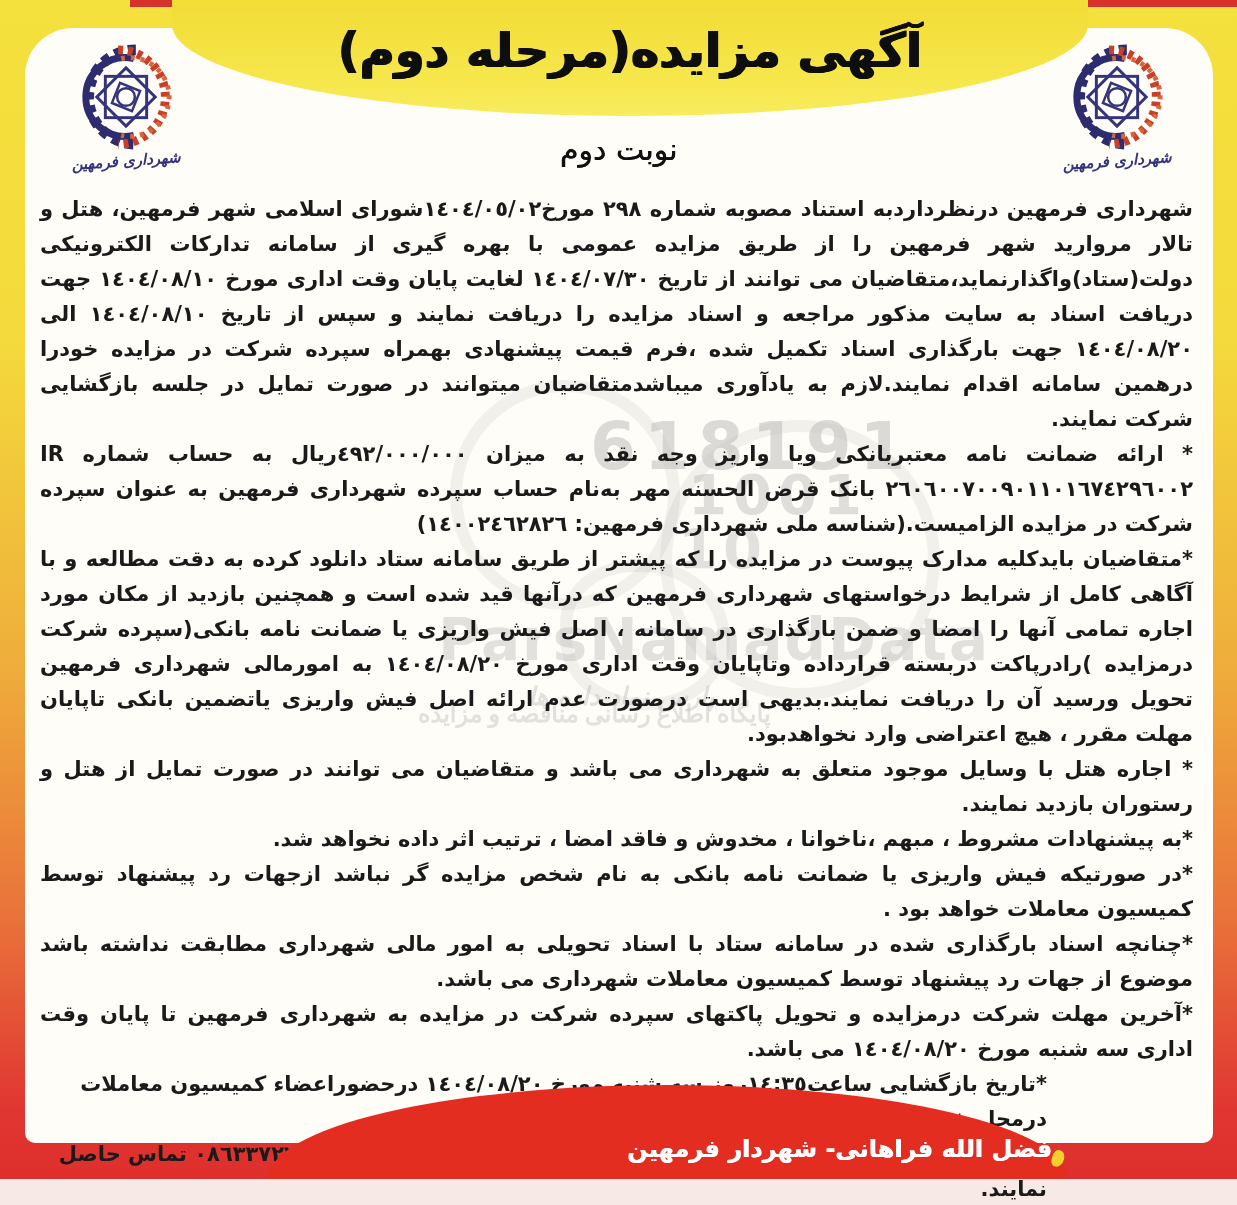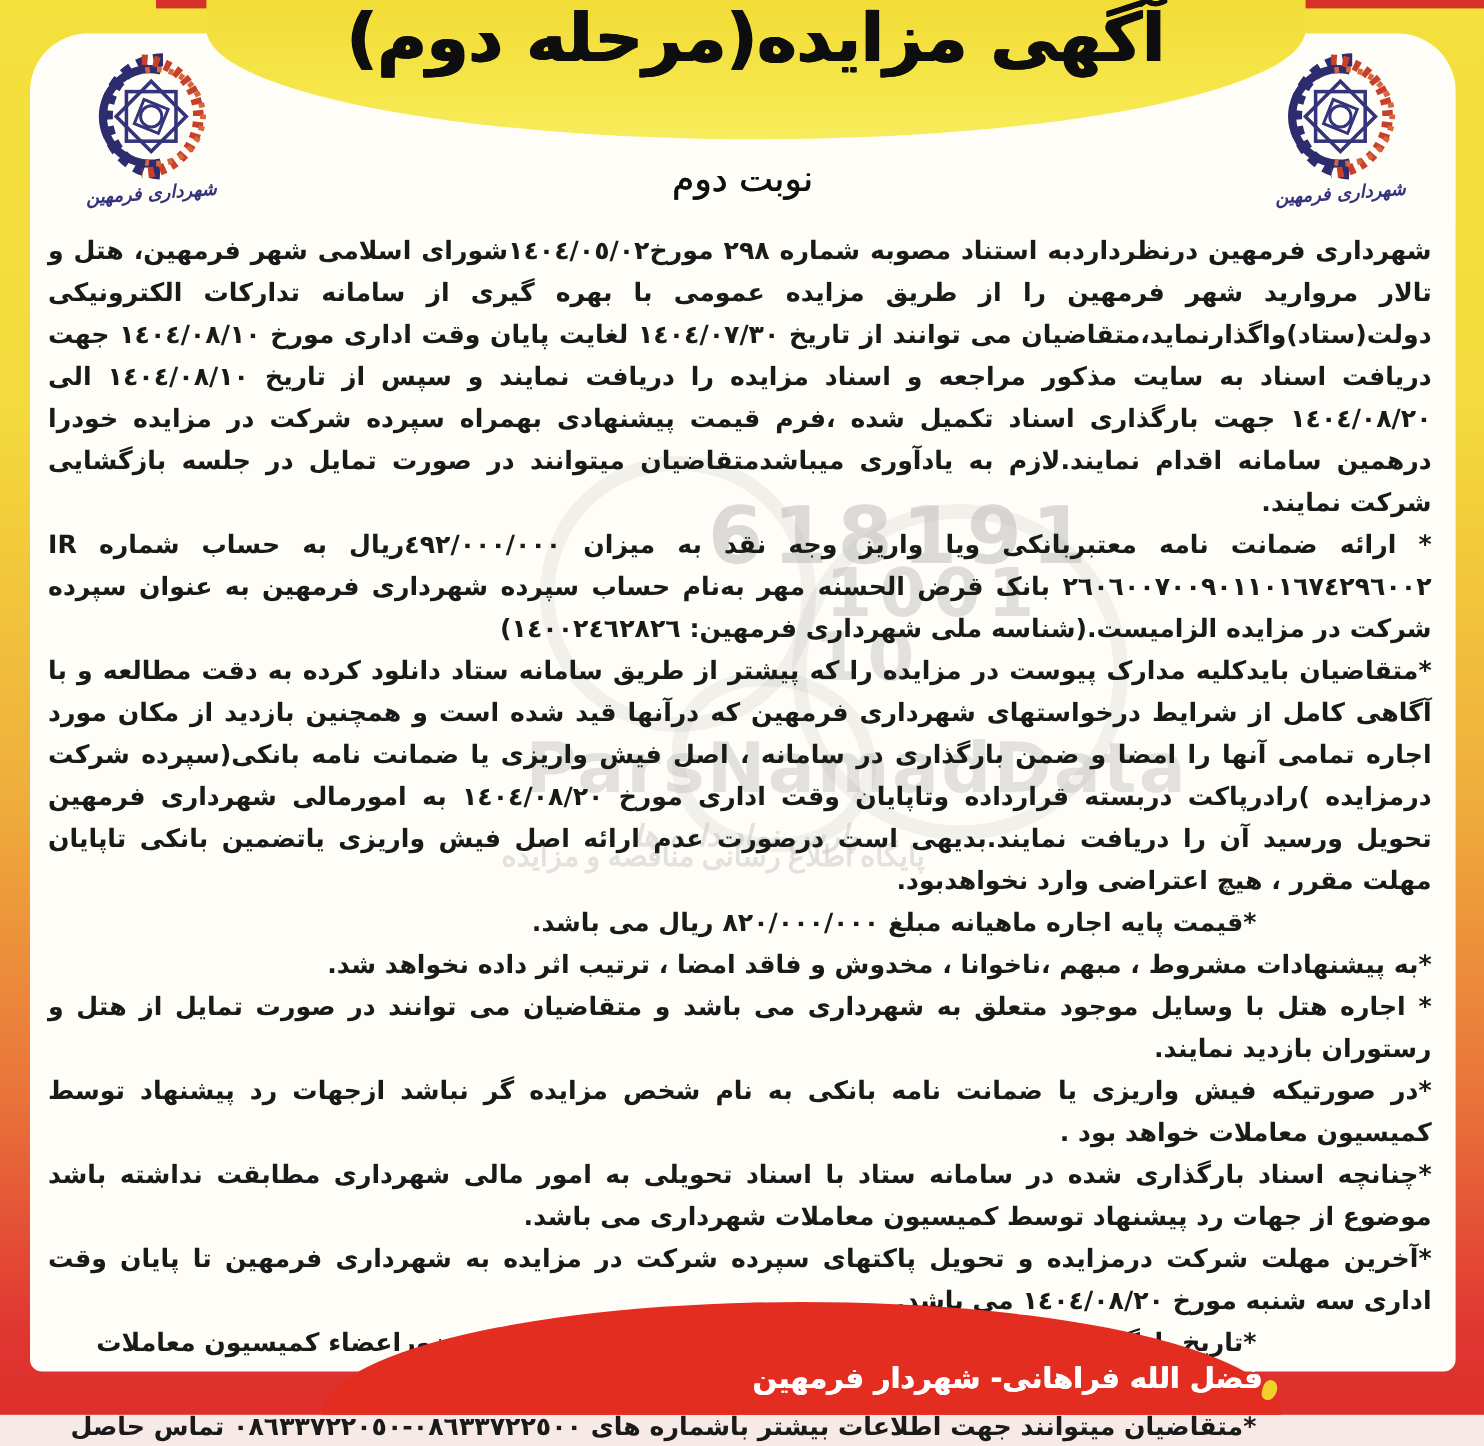--- a/index.html
+++ b/index.html
@@ -27,22 +27,23 @@
     background: #f7eae6;
   }
   .banner {
     position: absolute; left: 172px; top: 0; width: 916px; height: 116px;
     background: linear-gradient(180deg, #f2dc36 0%, #f6e74c 70%, #f7ec5e 100%);
     border-radius: 0 0 460px 460px / 0 0 92px 92px;
     z-index: 3;
   }
   .title {
     text-align: center;
+    padding-top: 22px;
     direction: rtl;
-    font-size: 56px;
+    font-size: 48px;
     font-weight: bold;
     color: #0e0e0e;
     text-shadow: 0.8px 0 0 #0e0e0e, -0.8px 0 0 #0e0e0e;
   }
   .subtitle {
     position: absolute; left: 0; right: 0; top: 132px;
     text-align: center; direction: rtl;
     font-size: 30px; font-weight: normal; color: #101010;
     text-shadow: 0.6px 0 0 #101010;
     z-index: 3;
@@ -151,23 +152,22 @@
         <circle cx="60" cy="60" r="9" stroke-width="2.5"></circle>
       </g>
     </svg>
     <div class="logo-caption">شهرداری فرمهین</div>
   </div>
 
   <div class="body">
     <p>شهرداری فرمهین درنظرداردبه استناد مصوبه شماره ٢٩٨ مورخ١٤٠٤/٠٥/٠٢شورای اسلامی شهر فرمهین، هتل و تالار مروارید شهر فرمهین را از طریق مزایده عمومی با بهره گیری از سامانه تدارکات الکترونیکی دولت(ستاد)واگذارنماید،متقاضیان می توانند از تاریخ ١٤٠٤/٠٧/٣٠ لغایت پایان وقت اداری مورخ ١٤٠٤/٠٨/١٠ جهت دریافت اسناد به سایت مذکور مراجعه و اسناد مزایده را دریافت نمایند و سپس از تاریخ ١٤٠٤/٠٨/١٠ الی ١٤٠٤/٠٨/٢٠ جهت بارگذاری اسناد تکمیل شده ،فرم قیمت پیشنهادی بهمراه سپرده شرکت در مزایده  خودرا درهمین سامانه اقدام نمایند.لازم به یادآوری میباشدمتقاضیان میتوانند در صورت تمایل در جلسه بازگشایی شرکت نمایند.</p>
     <p>* ارائه ضمانت نامه معتبربانکی ویا واریز وجه نقد به میزان ٤٩٢/٠٠٠/٠٠٠ریال به حساب شماره ⁦IR ٢٦٠٦٠٠٧٠٠٩٠١١٠١٦٧٤٢٩٦٠٠٢⁩ بانک قرض الحسنه مهر به‌نام حساب سپرده شهرداری فرمهین به عنوان سپرده شرکت در مزایده الزامیست.(شناسه ملی شهرداری فرمهین: ١٤٠٠٢٤٦٢٨٢٦)</p>
     <p>*متقاضیان بایدکلیه مدارک پیوست در مزایده را که پیشتر از طریق سامانه ستاد دانلود کرده به دقت مطالعه و با آگاهی کامل از شرایط درخواستهای شهرداری فرمهین که درآنها قید شده است و همچنین بازدید از مکان مورد اجاره تمامی آنها را امضا و ضمن بارگذاری در سامانه ، اصل فیش واریزی یا ضمانت نامه بانکی(سپرده شرکت درمزایده )رادرپاکت دربسته قرارداده وتاپایان وقت اداری مورخ ١٤٠٤/٠٨/٢٠ به امورمالی شهرداری فرمهین تحویل ورسید آن را دریافت  نمایند.بدیهی است درصورت عدم ارائه اصل فیش واریزی یاتضمین بانکی تاپایان مهلت مقرر ، هیچ اعتراضی وارد نخواهدبود.</p>
-    <p class="indent">*قیمت پایه اجاره ماهیانه مبلغ ٨٢٠/٠٠٠/٠٠٠ ریال می باشد.</p>
+    <p>* اجاره هتل با وسایل موجود متعلق به شهرداری می باشد و متقاضیان می توانند در صورت تمایل از هتل و رستوران بازدید نمایند.</p>
     <p>*به پیشنهادات مشروط ، مبهم ،ناخوانا ، مخدوش و فاقد امضا ، ترتیب اثر داده نخواهد شد.</p>
-    <p>* اجاره هتل با وسایل موجود متعلق به شهرداری می باشد و متقاضیان می توانند در صورت تمایل از هتل و رستوران بازدید نمایند.</p>
     <p>*در صورتیکه فیش واریزی یا ضمانت نامه بانکی به نام شخص مزایده گر نباشد ازجهات رد پیشنهاد توسط کمیسیون معاملات خواهد بود .</p>
     <p>*چنانچه اسناد بارگذاری شده در سامانه ستاد با اسناد تحویلی به امور مالی شهرداری مطابقت نداشته باشد موضوع از جهات رد پیشنهاد توسط کمیسیون معاملات شهرداری می باشد.</p>
     <p>*آخرین مهلت شرکت درمزایده و تحویل پاکتهای سپرده شرکت در مزایده به شهرداری فرمهین تا پایان وقت اداری  سه شنبه  مورخ ١٤٠٤/٠٨/٢٠ می باشد.</p>
     <p class="indent">*تاریخ بازگشایی ساعت١٤:٣٥روز سه شنبه مورخ ١٤٠٤/٠٨/٢٠ درحضوراعضاء کمیسیون معاملات درمحل شهرداری میباشد.</p>
     <p class="indent">*متقاضیان میتوانند جهت اطلاعات بیشتر باشماره های ٠٨٦٣٣٧٢٢٥٠٠-٠٨٦٣٣٧٢٢٠٥٠ تماس حاصل نمایند.</p>
   </div>
 
   <div class="dome"></div>
   <div class="signature">
     <span class="sig-mark"></span><span>فضل الله فراهانی- شهردار فرمهین</span>

